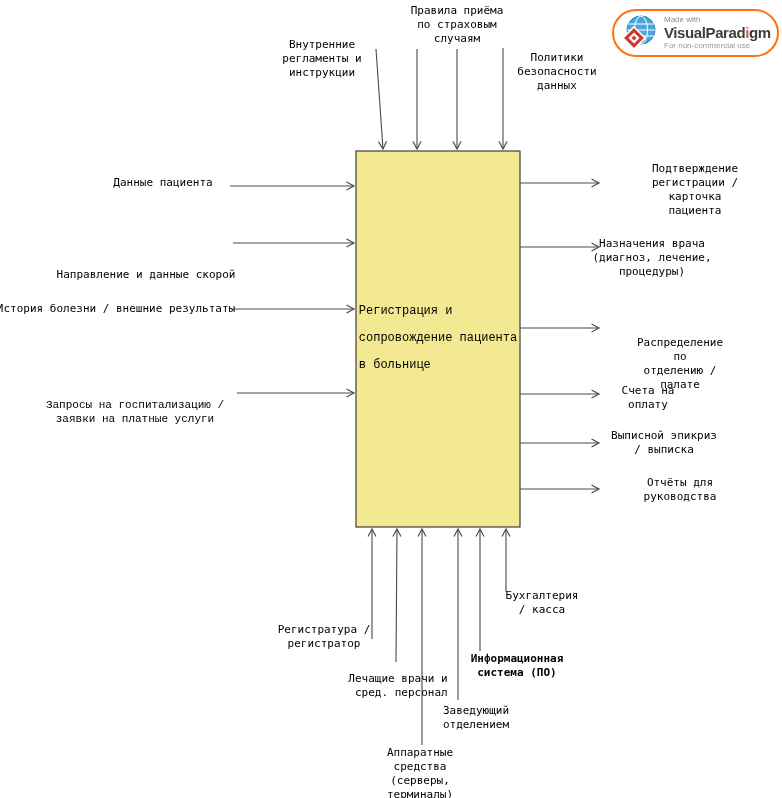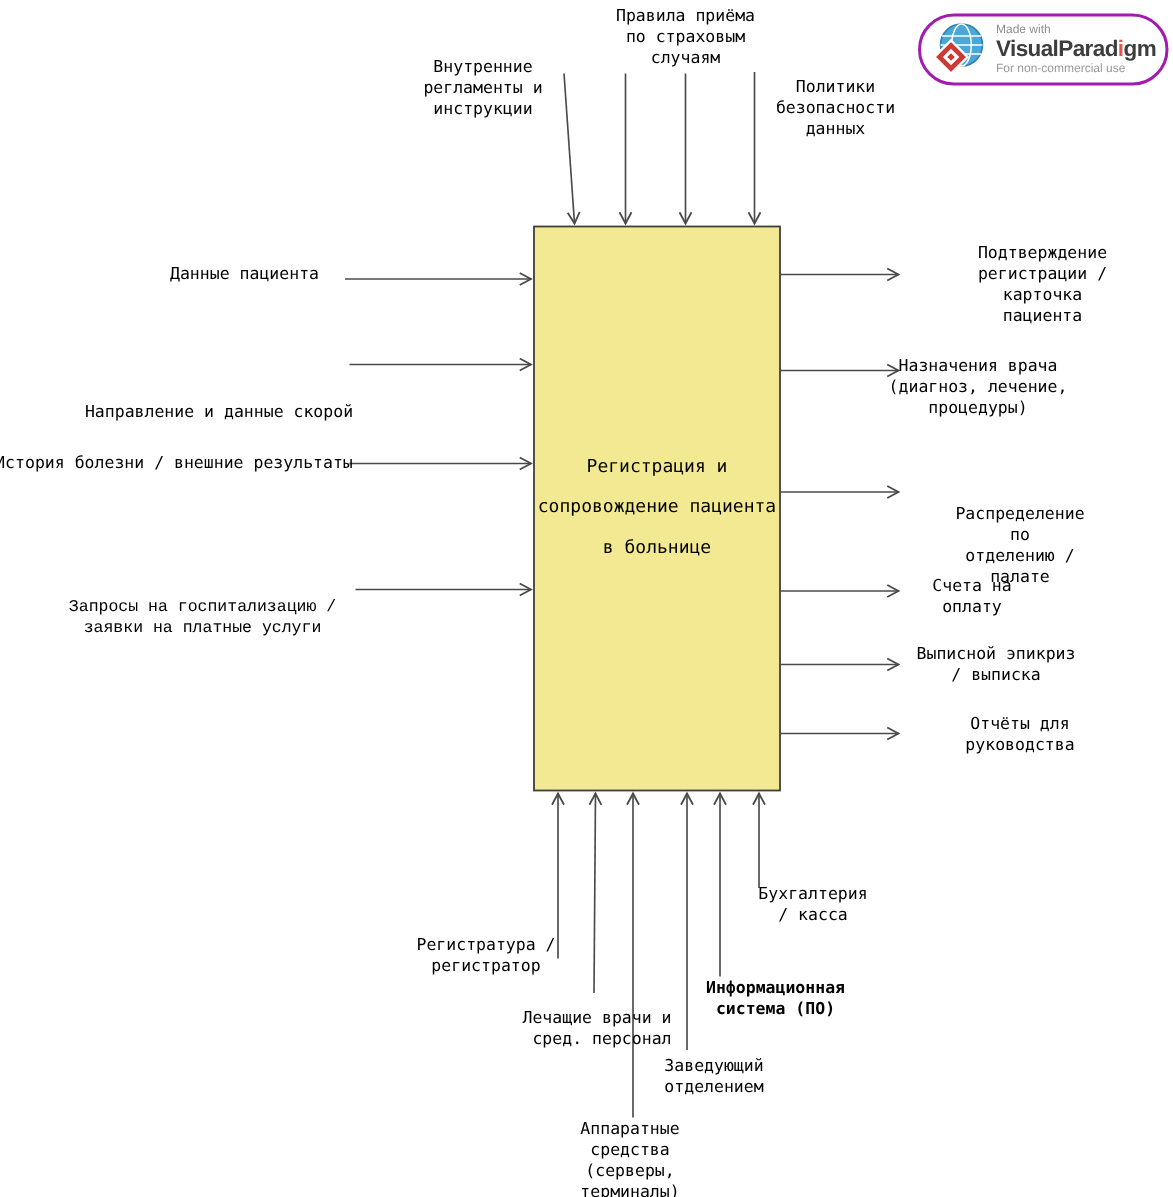--- a/index.html
+++ b/index.html
@@ -17,31 +17,31 @@
     white-space:pre-line;
     text-align:center;
     font-size:11px;
     line-height:14px;
     color:#000;
   }
   .process-title{
     position:absolute;
     transform:translate(-50%,-50%);
     white-space:pre-line;
-    text-align:center;
     font-size:12px;
     line-height:27px;
     color:#000;
+    font-family:Liberation Mono, monospace;
   }
   .vp-badge{
     position:absolute;
     left:612px;top:9px;
     width:167px;height:48px;
     background:#ffffff;
-    border:2px solid #a21caf;
+    border:2px solid #f97316;
     border-radius:26px;
     box-sizing:border-box;
     display:flex;
     align-items:center;
   }
   .vp-globe{margin-left:6px;flex:0 0 auto;}
   .vp-text{margin-left:4px;line-height:1;font-family:"Liberation Sans", sans-serif;}
   .vp-madewith{font-size:8px;color:#8d8d8d;margin-bottom:1px;}
   .vp-brand{font-size:15px;font-weight:bold;color:#3d3d3d;letter-spacing:-0.4px;margin-bottom:2px;}
   .vp-brand .accent{color:#e2574c;}

